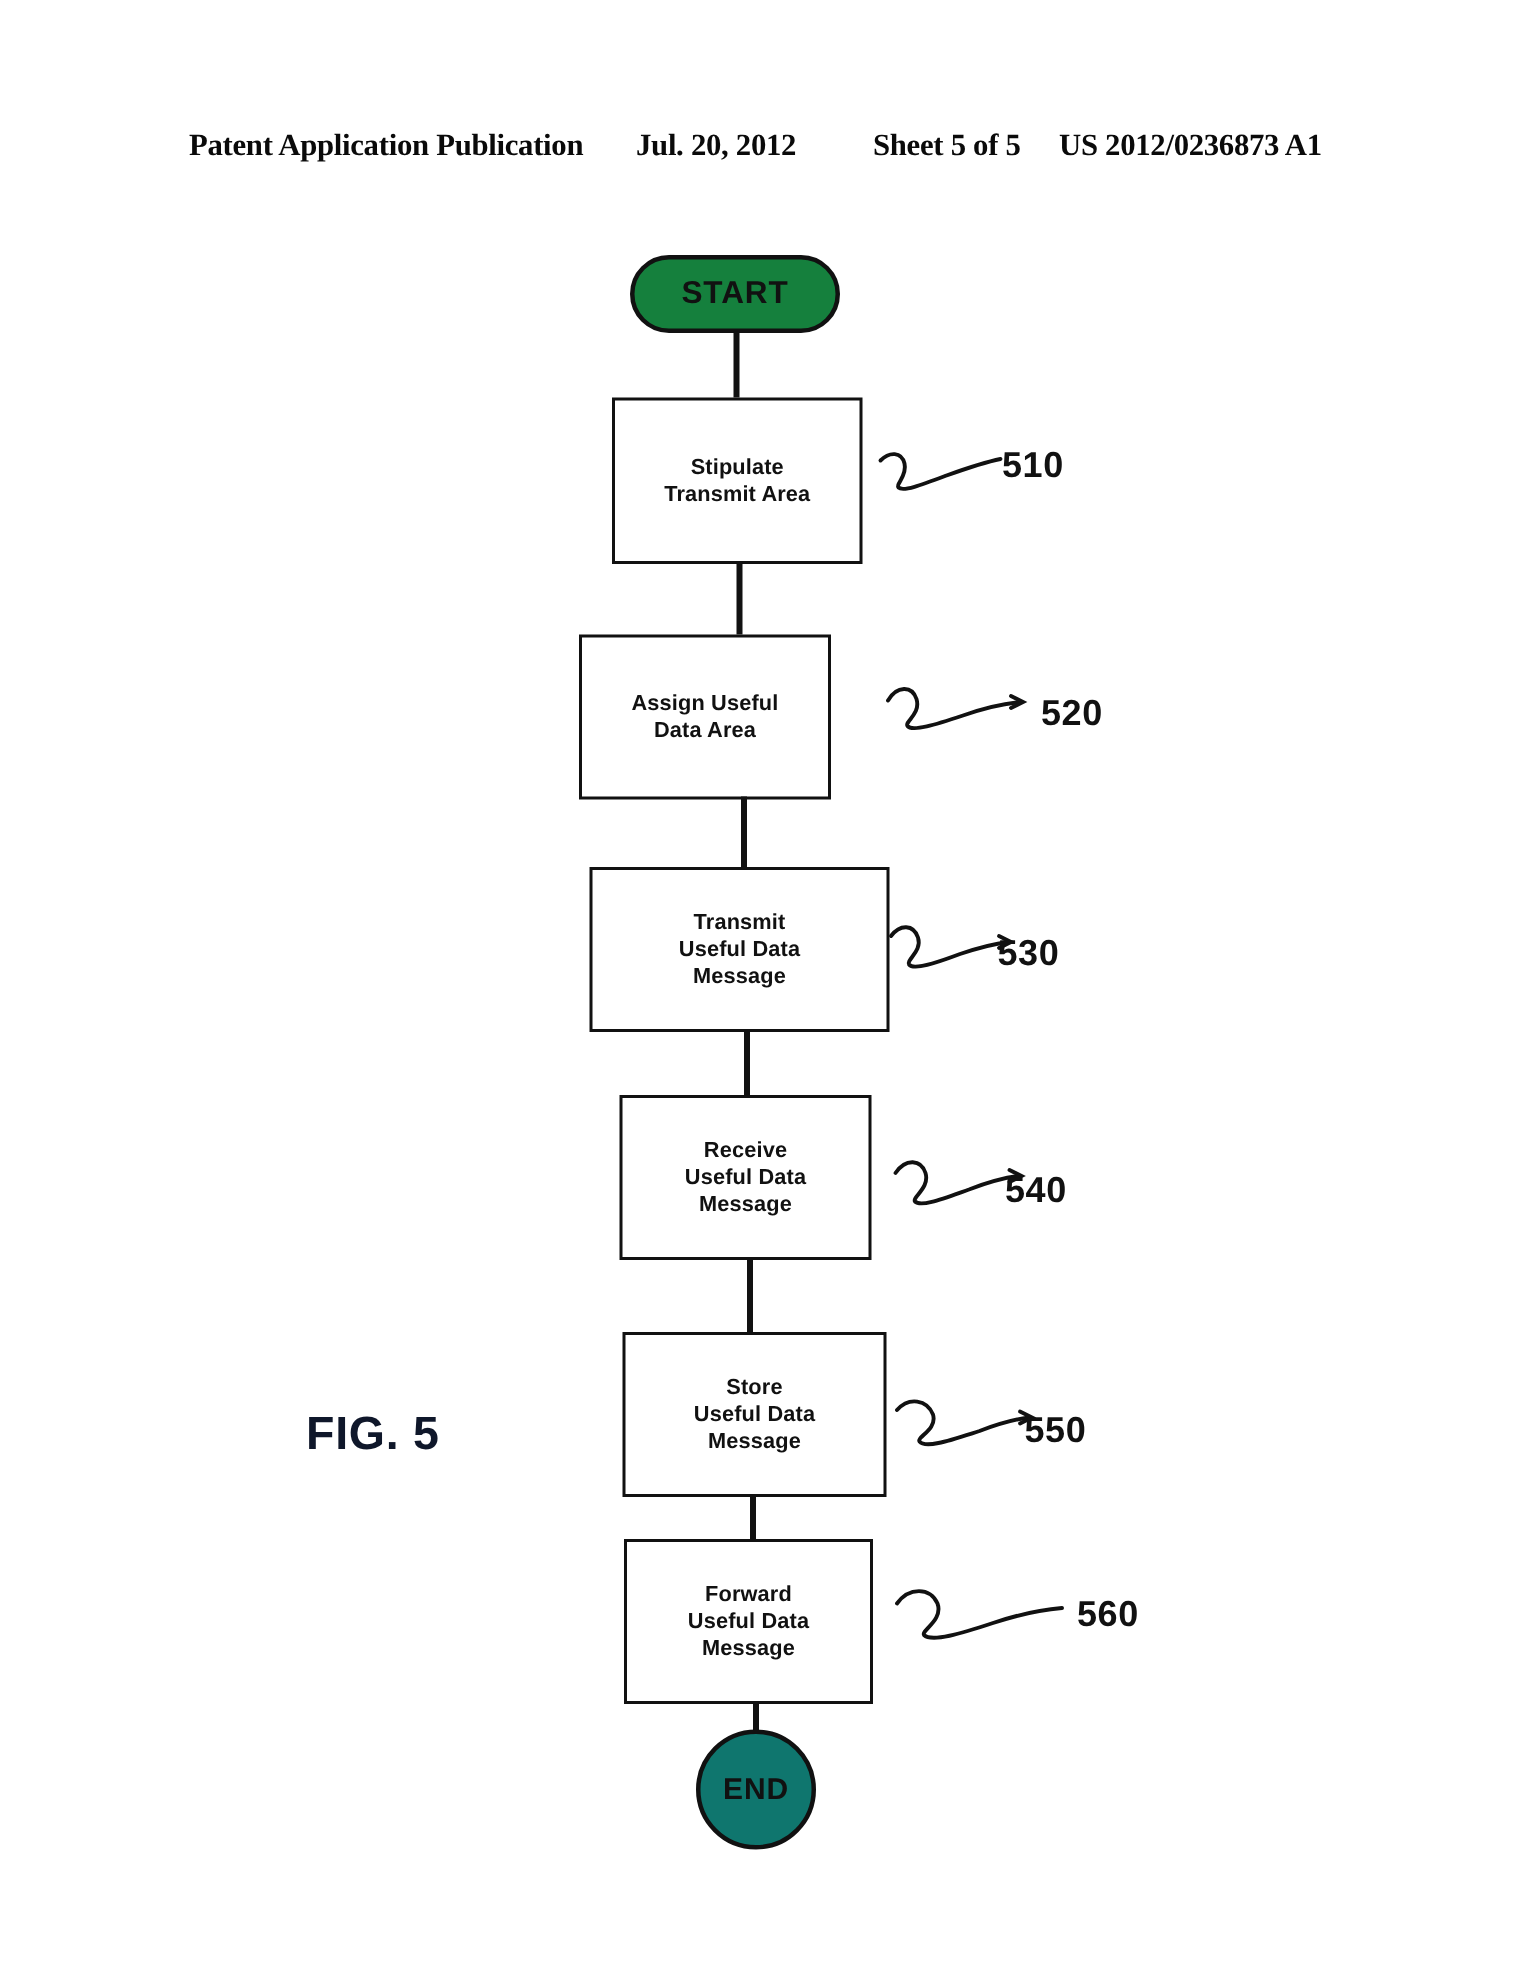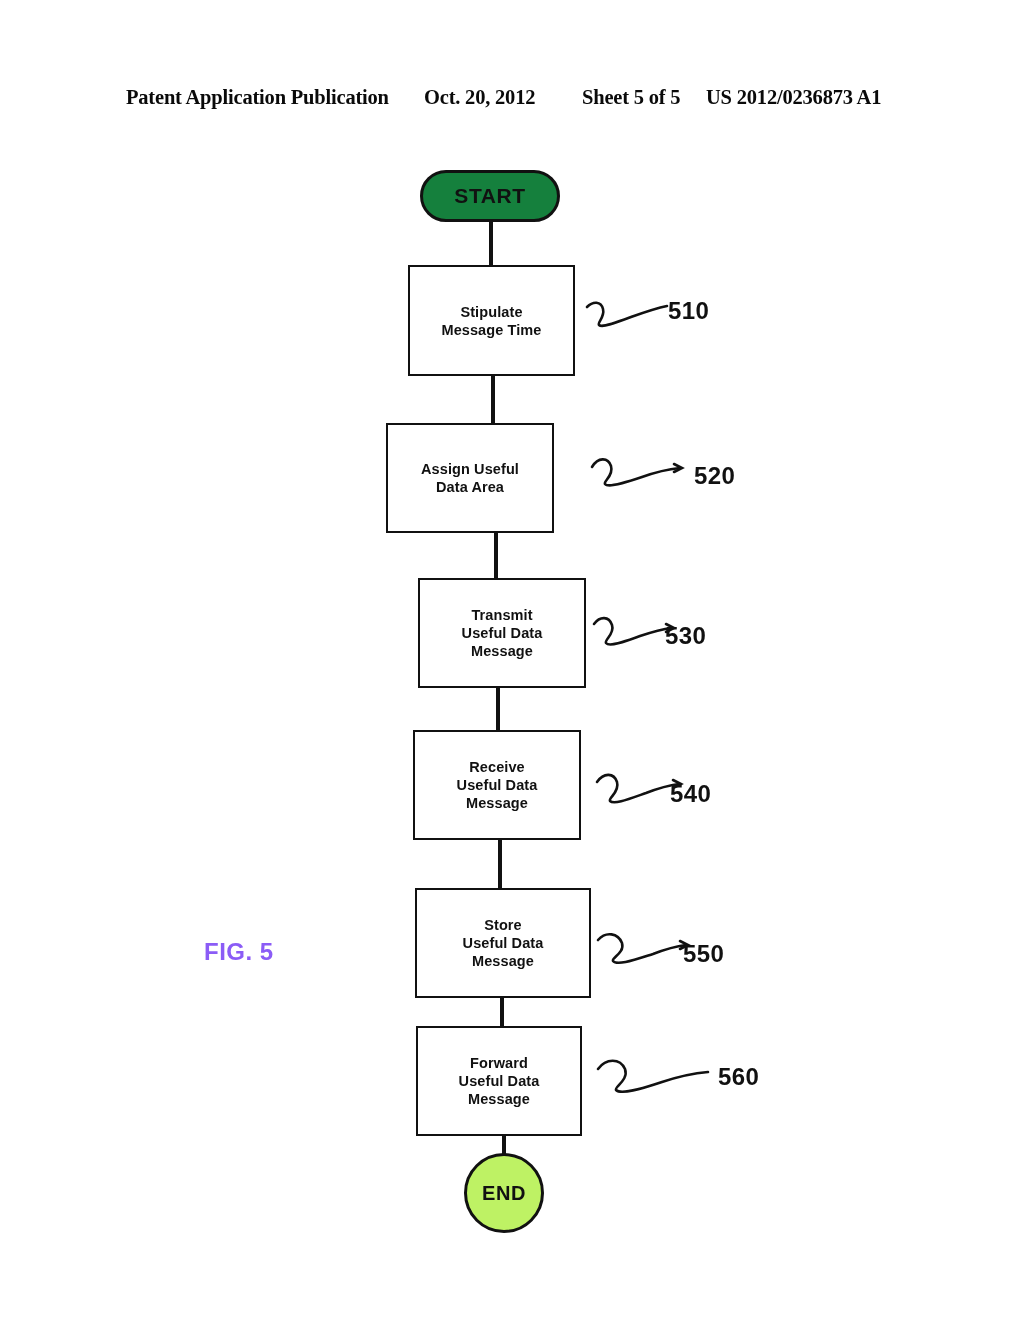--- a/index.html
+++ b/index.html
@@ -36,23 +36,23 @@
   .hdr-sheet { position: absolute; left: 582px; top: 0; white-space: nowrap; }
   .hdr-pat   { position: absolute; left: 706px; top: 0; white-space: nowrap; }
 
   
   .fig-label {
     position: absolute;
     left: 204px;
     top: 938px;
     font-family: "Liberation Sans", sans-serif;
     font-weight: bold;
-    font-size: 24px;
+    font-size: 31px;
     letter-spacing: 0.5px;
-    color: #8b5cf6;
+    color: #0f172a;
   }
 
   
   .flow {
     position: absolute;
     left: 0;
     top: 0;
     width: 1024px;
     height: 1320px;
   }
@@ -74,21 +74,21 @@
     letter-spacing: 0.6px;
     color: #111;
   }
 
   
   .terminator-end {
     position: absolute;
     box-sizing: border-box;
     border: 3px solid #111;
     border-radius: 50%;
-    background: #bef264;
+    background: #0f766e;
     display: flex;
     align-items: center;
     justify-content: center;
   }
   .terminator-end .term-text {
     font-weight: bold;
     font-size: 20px;
     letter-spacing: 0.6px;
     color: #111;
   }
@@ -140,50 +140,50 @@
     stroke: #111;
     stroke-width: 2.6;
     stroke-linecap: round;
   }
 </style>
 </head>
 <body>
 
 <div class="page-header">
   <span class="hdr-pub">Patent Application Publication</span>
-  <span class="hdr-date">Oct. 20, 2012</span>
+  <span class="hdr-date">Jul. 20, 2012</span>
   <span class="hdr-sheet">Sheet 5 of 5</span>
   <span class="hdr-pat">US 2012/0236873 A1</span>
 </div>
 
 <div class="fig-label">FIG. 5</div>
 
 <div class="flow">
 
   <div class="terminator-start" style="left:420px; top:170px; width:140px; height:52px;">
     <span class="term-text">START</span>
   </div>
 
   <div class="connector" style="left:489px; top:221px; height:46px;"></div>
 
   <div class="process-box" style="left:408px; top:265px; width:167px; height:111px;">
     <span class="box-text">Stipulate
-Message Time</span>
+Transmit Area</span>
   </div>
 
   <div class="connector" style="left:491px; top:374px; height:51px;"></div>
 
   <div class="process-box" style="left:386px; top:423px; width:168px; height:110px;">
     <span class="box-text">Assign Useful
 Data Area</span>
   </div>
 
   <div class="connector" style="left:494px; top:531px; height:49px;"></div>
 
-  <div class="process-box" style="left:418px; top:578px; width:168px; height:110px;">
+  <div class="process-box" style="left:393px; top:578px; width:200px; height:110px;">
     <span class="box-text">Transmit
 Useful Data
 Message</span>
   </div>
 
   <div class="connector" style="left:496px; top:686px; height:46px;"></div>
 
   <div class="process-box" style="left:413px; top:730px; width:168px; height:110px;align-items:center;">
     <span class="box-text">Receive
 Useful Data

